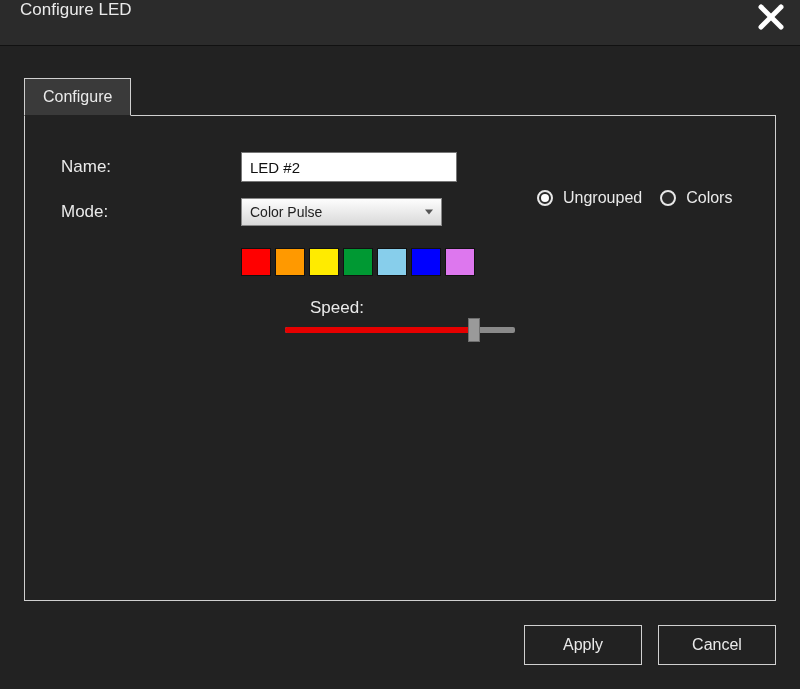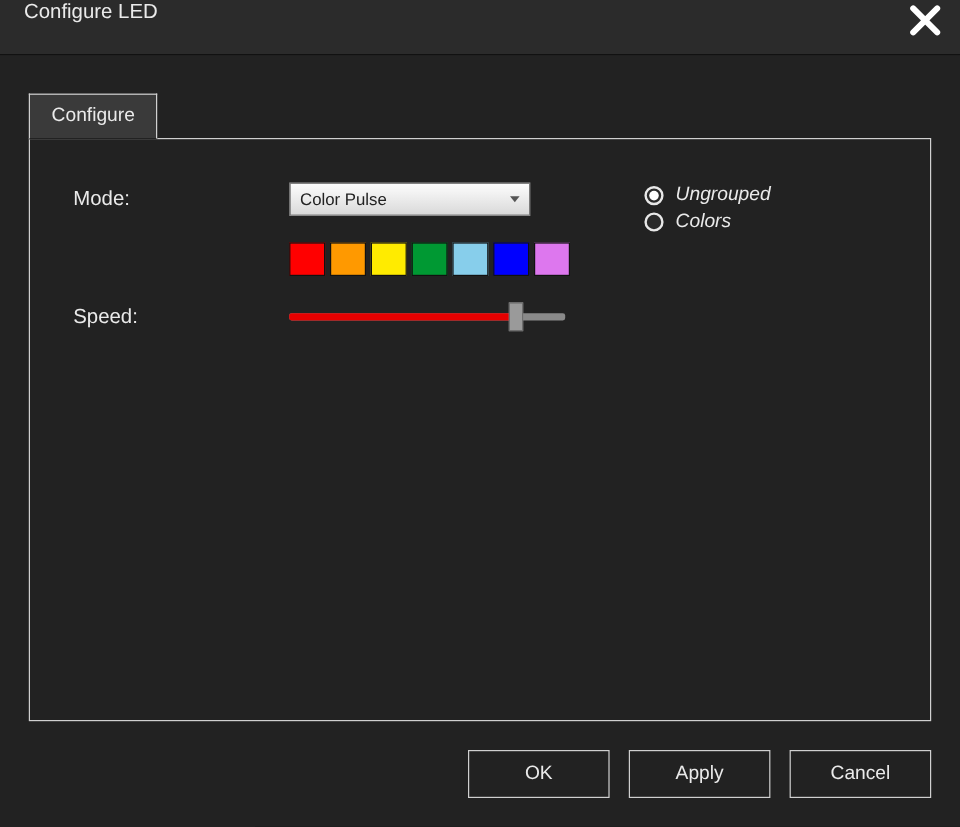--- a/index.html
+++ b/index.html
@@ -224,24 +224,22 @@
     cursor: pointer;
   }
 
   .two-col {
     display: flex;
   }
   .left-fields { }
   .right-radios {
     margin-left: 80px;
     display: flex;
-    flex-direction: column;
-    gap: 4px;
+    gap: 18px;
     padding-top: 2px;
-    font-style: italic;
   }
 </style>
 </head>
 <body>
 
 <div class="window">
 
   <div class="titlebar">
     <div class="titlebar-title">Configure LED</div>
     <div class="close-x">
@@ -256,20 +254,26 @@
 
     <div class="tab">
       <span>Configure</span>
     </div>
 
     <div class="panel">
 
       <div class="two-col">
         <div class="left-fields">
 
+          <div class="row">
+            <div class="label-col">Name:</div>
+            <div class="field-col">
+              <input class="text-input" type="text" value="LED #2" style="">
+            </div>
+          </div>
 
           <div class="row">
             <div class="label-col">Mode:</div>
             <div class="field-col">
               <div class="select">
                 <span>Color Pulse</span>
                 <span class="caret"></span>
               </div>
             </div>
           </div>
@@ -292,36 +296,33 @@
       <div class="swatches" id="swatch-row">
           <div class="swatch" style="background: rgb(255, 0, 0);"></div>
           <div class="swatch" style="background: rgb(255, 153, 0);"></div>
           <div class="swatch" style="background: rgb(255, 235, 0);"></div>
           <div class="swatch" style="background: rgb(0, 153, 51);"></div>
           <div class="swatch" style="background: rgb(135, 206, 235);"></div>
           <div class="swatch" style="background: rgb(0, 0, 255);"></div>
           <div class="swatch" style="background: rgb(221, 119, 238);"></div>
         </div>
 
-      <div class="row" style="">
+      <div class="row" style="flex-direction:column;">
         <div class="label-col">Speed:</div>
         <div class="slider-wrap">
           <div class="slider-track"></div>
           <div class="slider-fill" id="speed-fill" style="width: 82%;"></div>
           <div class="slider-thumb" id="speed-thumb" style="left: 82%;"></div>
         </div>
       </div>
 
     </div>
 
     <div class="button-bar">
       <div class="btn">
-        <span>OK</span>
-      </div>
-      <div class="btn">
         <span>Apply</span>
       </div>
       <div class="btn">
         <span>Cancel</span>
       </div>
     </div>
 
   </div>
 </div>
 

